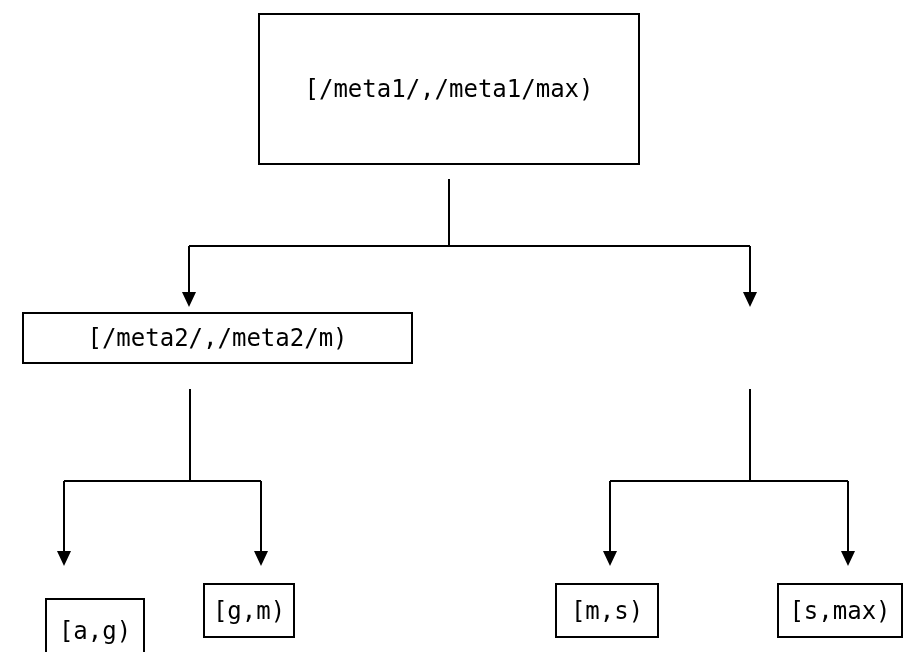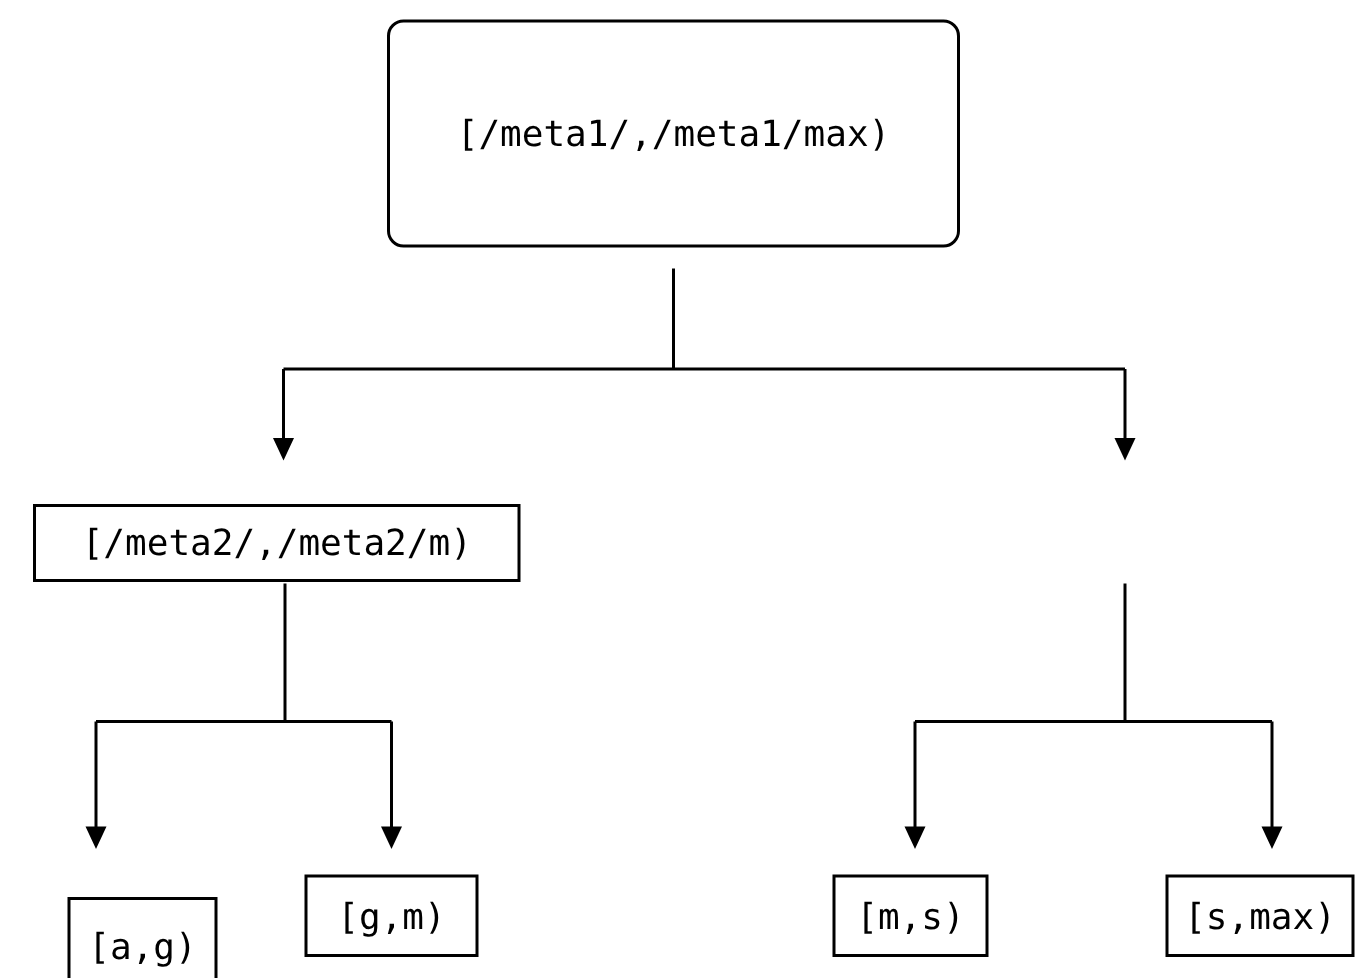--- a/index.html
+++ b/index.html
@@ -37,25 +37,25 @@
     border: 2px solid #000000;
     background: #ffffff;
     color: #000000;
     display: flex;
     align-items: center;
     justify-content: center;
     font-size: 24px;
     white-space: pre;
     line-height: 1;
   }
-  #node-root       { left: 258px; top: 13px;  width: 382px; height: 152px; border-radius: 11px; }
-  #node-meta2-low  { left: 22px;  top: 336px; width: 325px; height: 52px;  }
+  #node-root       { left: 258px; top: 13px;  width: 382px; height: 152px; }
+  #node-meta2-low  { left: 22px;  top: 312px; width: 391px; height: 52px;  }
   #node-meta2-high { left: 578px; top: 325px; width: 328px; height: 52px;  }
   #node-leaf-ag    { left: 8px;   top: 598px; width: 100px; height: 66px; margin-left: 37px;  }
-  #node-leaf-gm    { left: 203px; top: 583px; width: 116px; height: 55px;  }
+  #node-leaf-gm    { left: 203px; top: 583px; width: 92px; height: 55px;  }
   #node-leaf-ms    { left: 555px; top: 583px; width: 104px;  height: 55px;  }
   #node-leaf-smax  { left: 777px; top: 583px; width: 126px; height: 55px;  }
 </style>
 </head>
 <body>
 
 <div class="canvas">
 
   <svg class="edges" viewBox="0 0 912 652" aria-hidden="true">
 

